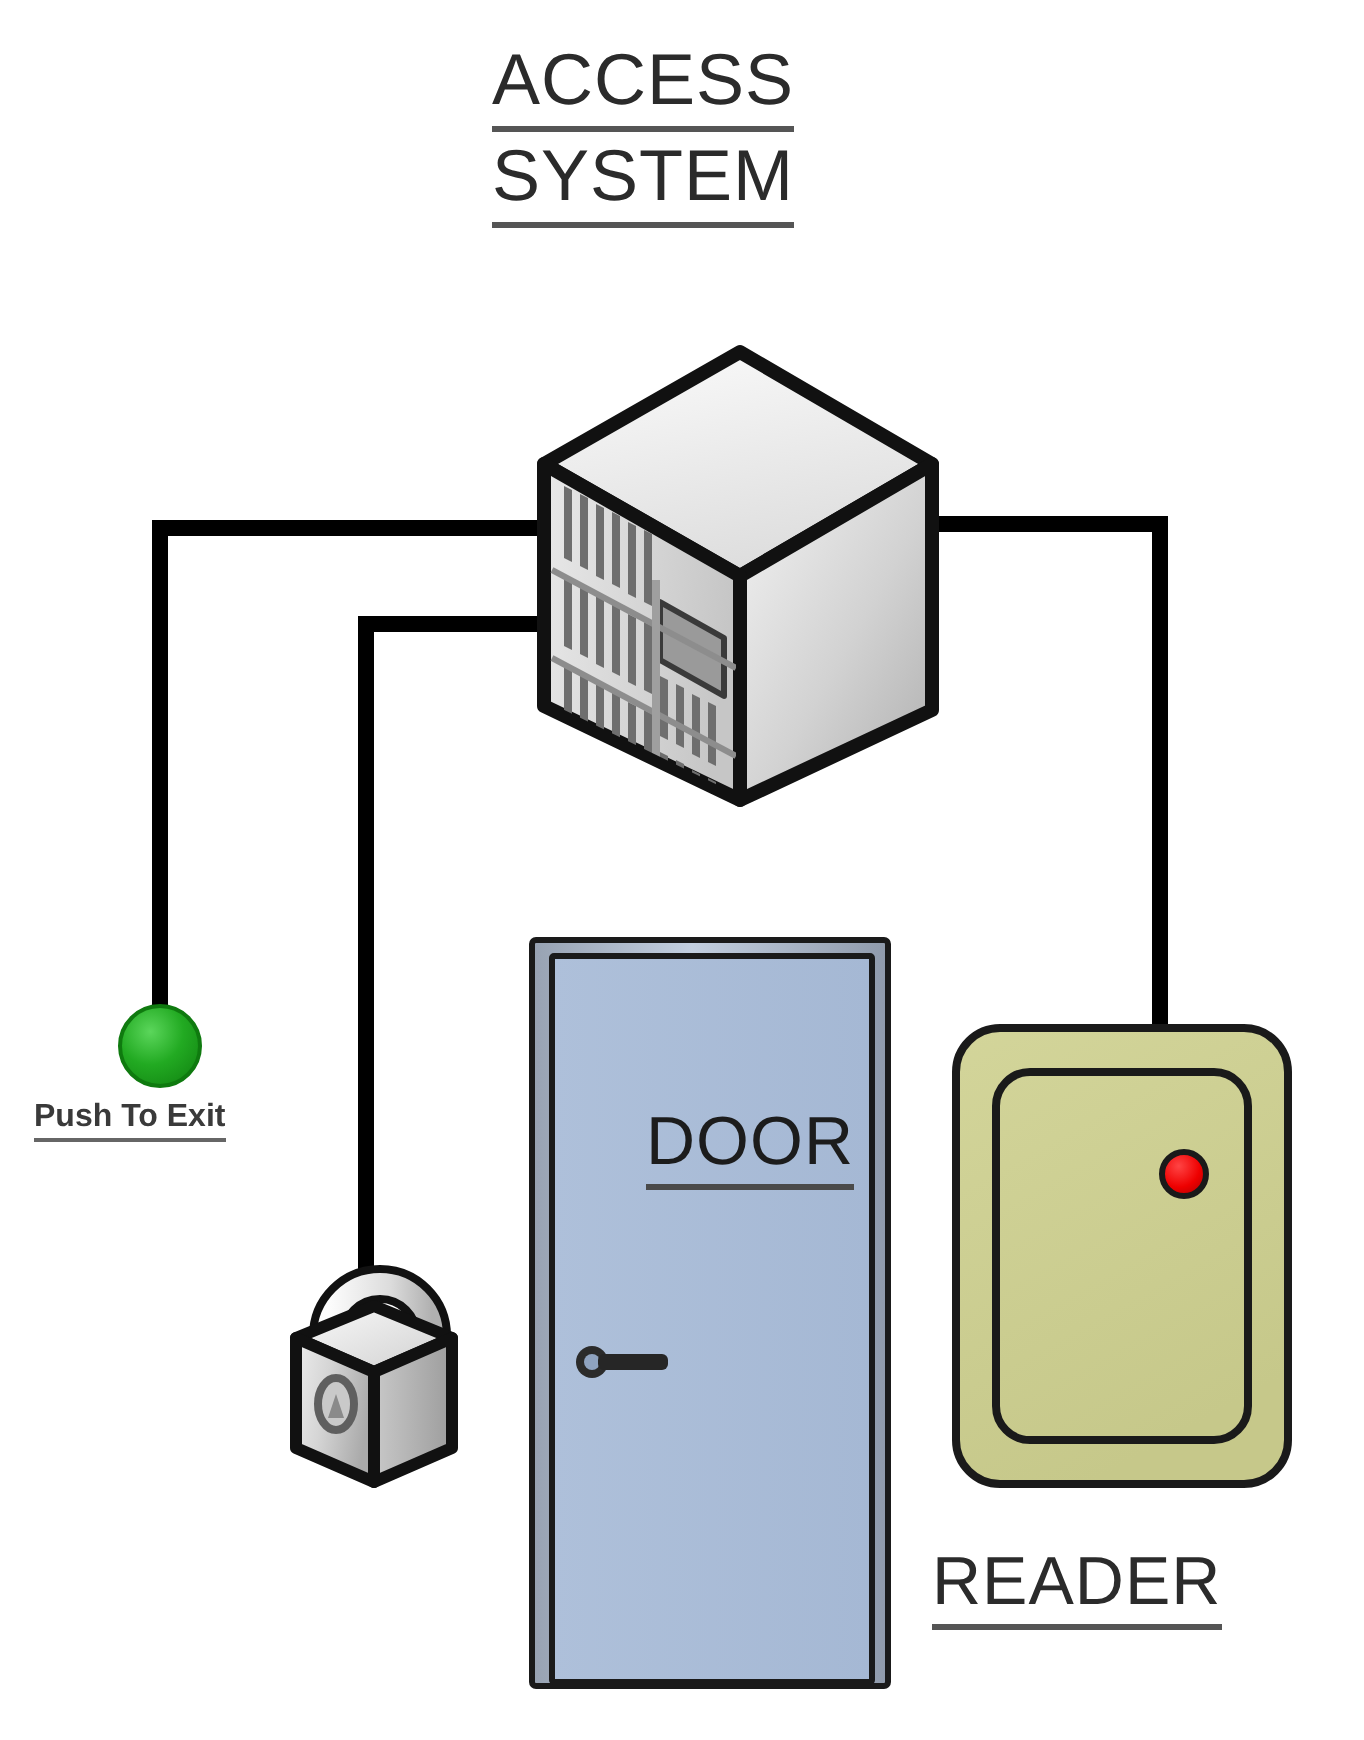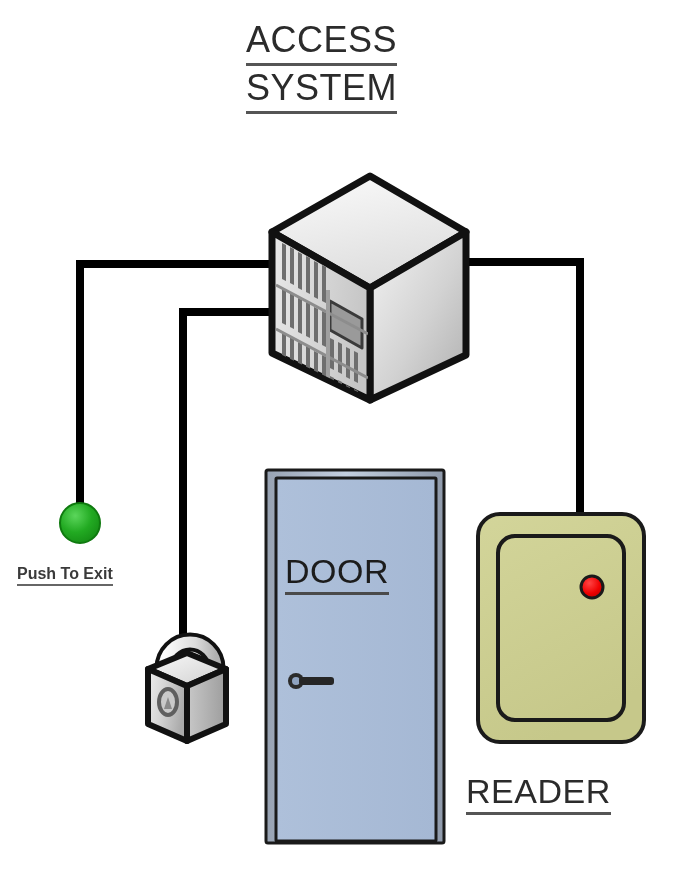--- a/index.html
+++ b/index.html
@@ -48,20 +48,21 @@
     top: 552px;
     font-size: 34px;
     line-height: 38px;
     color: #1c1c1c;
     letter-spacing: 0.5px;
   }
   .label-door span.ul {
     display: inline-block;
     border-bottom: 3px solid #4a4a4a;
     padding-bottom: 2px;
+    margin-left: 38px;
   }
   .label-reader {
     position: absolute;
     left: 466px;
     top: 760px;
     font-size: 34px;
     line-height: 38px;
     color: #2b2b2b;
     letter-spacing: 0.5px;
   }
@@ -72,21 +73,20 @@
     margin-top: 12px;
   }
   .label-pte {
     position: absolute;
     left: 17px;
     top: 549px;
     font-size: 16px;
     line-height: 19px;
     font-weight: 700;
     color: #3a3a3a;
-    margin-top: 15px;
   }
   .label-pte span.ul {
     display: inline-block;
     border-bottom: 2px solid #666;
     padding-bottom: 1px;
   }
 </style>
 </head>
 <body>
 

